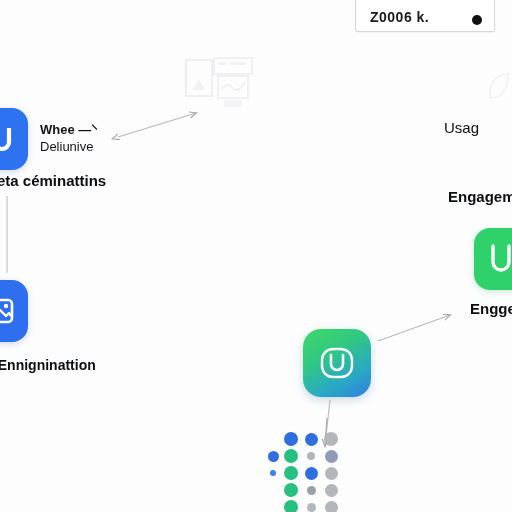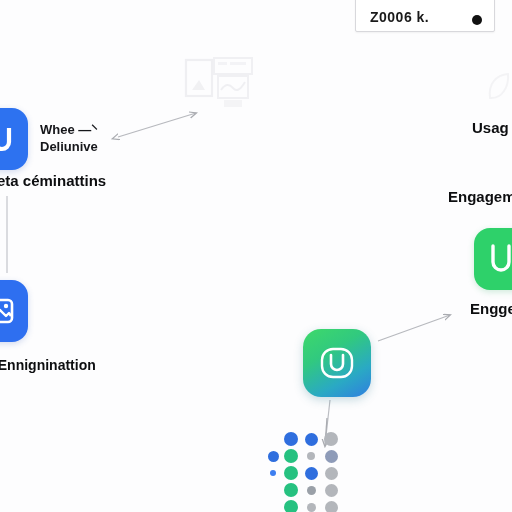--- a/index.html
+++ b/index.html
@@ -57,25 +57,25 @@
     border-radius:18px;
     background:linear-gradient(150deg,#3ed96a 0%,#31c97f 35%,#2aa9c4 70%,#2f7ee0 100%);
     box-shadow:0 3px 10px rgba(40,120,140,.25);
   }
   .icon-glyph{position:absolute;inset:0;display:flex;align-items:center;justify-content:center;}
 
   
   .lbl{position:absolute;color:#111;white-space:nowrap;}
 
   .lbl-where{left:40px;top:120px;font-size:13px;font-weight:600;color:#15161a;}
-  .lbl-deliv {left:40px;top:139px;font-size:13px;font-weight:700;color:#15161a;}
+  .lbl-deliv {left:40px;top:139px;font-size:13px;font-weight:400;color:#15161a;}
   .lbl-meta  {left:-8px;top:172px;font-size:15px;font-weight:bold;color:#0d0e10;}
   .lbl-engin {left:-10px;top:357px;font-size:14px;font-weight:bold;color:#0d0e10;}
 
-  .lbl-usage {left:472px;top:119px;font-size:15px;font-weight:bold;color:#0d0e10;}
+  .lbl-usage {left:444px;top:119px;font-size:15px;font-weight:normal;color:#0d0e10;}
   .lbl-lonn  {left:418px;top:139px;font-size:14px;font-weight:bold;color:#0d0e10;}
   .lbl-engage{left:448px;top:188px;font-size:15px;font-weight:bold;color:#0d0e10;}
   .lbl-engge {left:470px;top:300px;font-size:15px;font-weight:bold;color:#0d0e10;}
 
   
   .matrix{position:absolute;left:270px;top:432px;width:72px;height:84px;}
   .matrix .cell{position:absolute;border-radius:50%;}
 
   
   .connectors{position:absolute;inset:0;pointer-events:none;}

